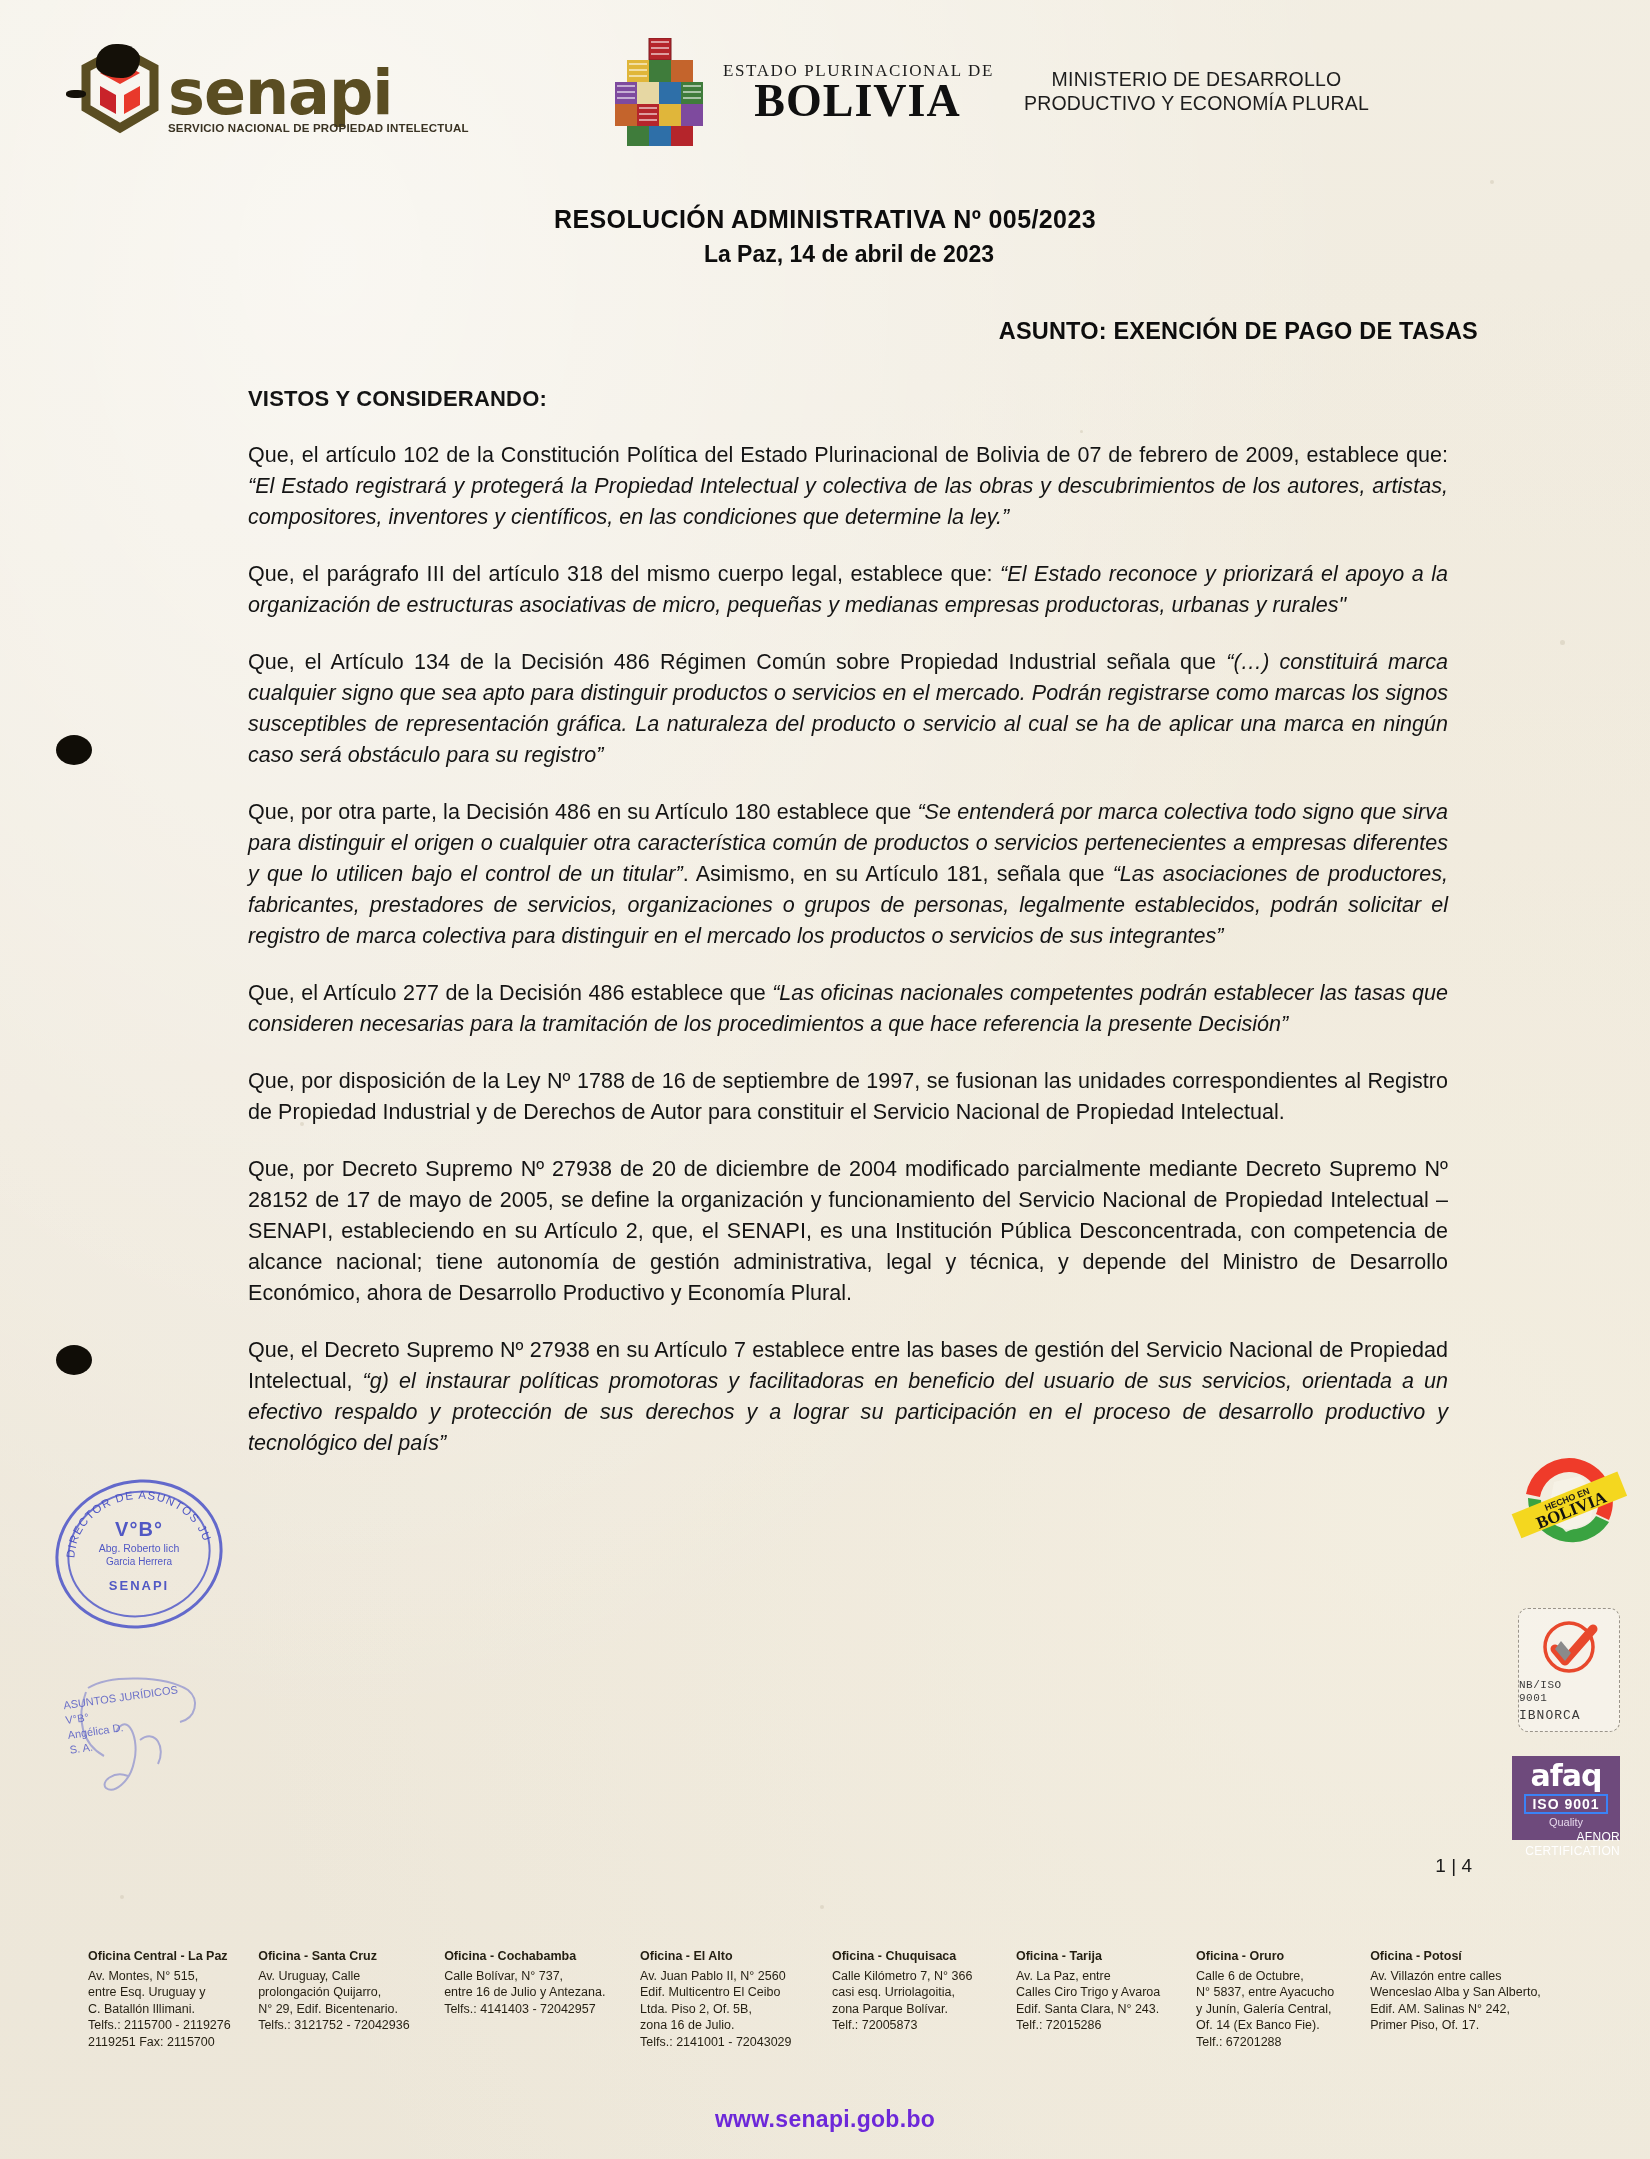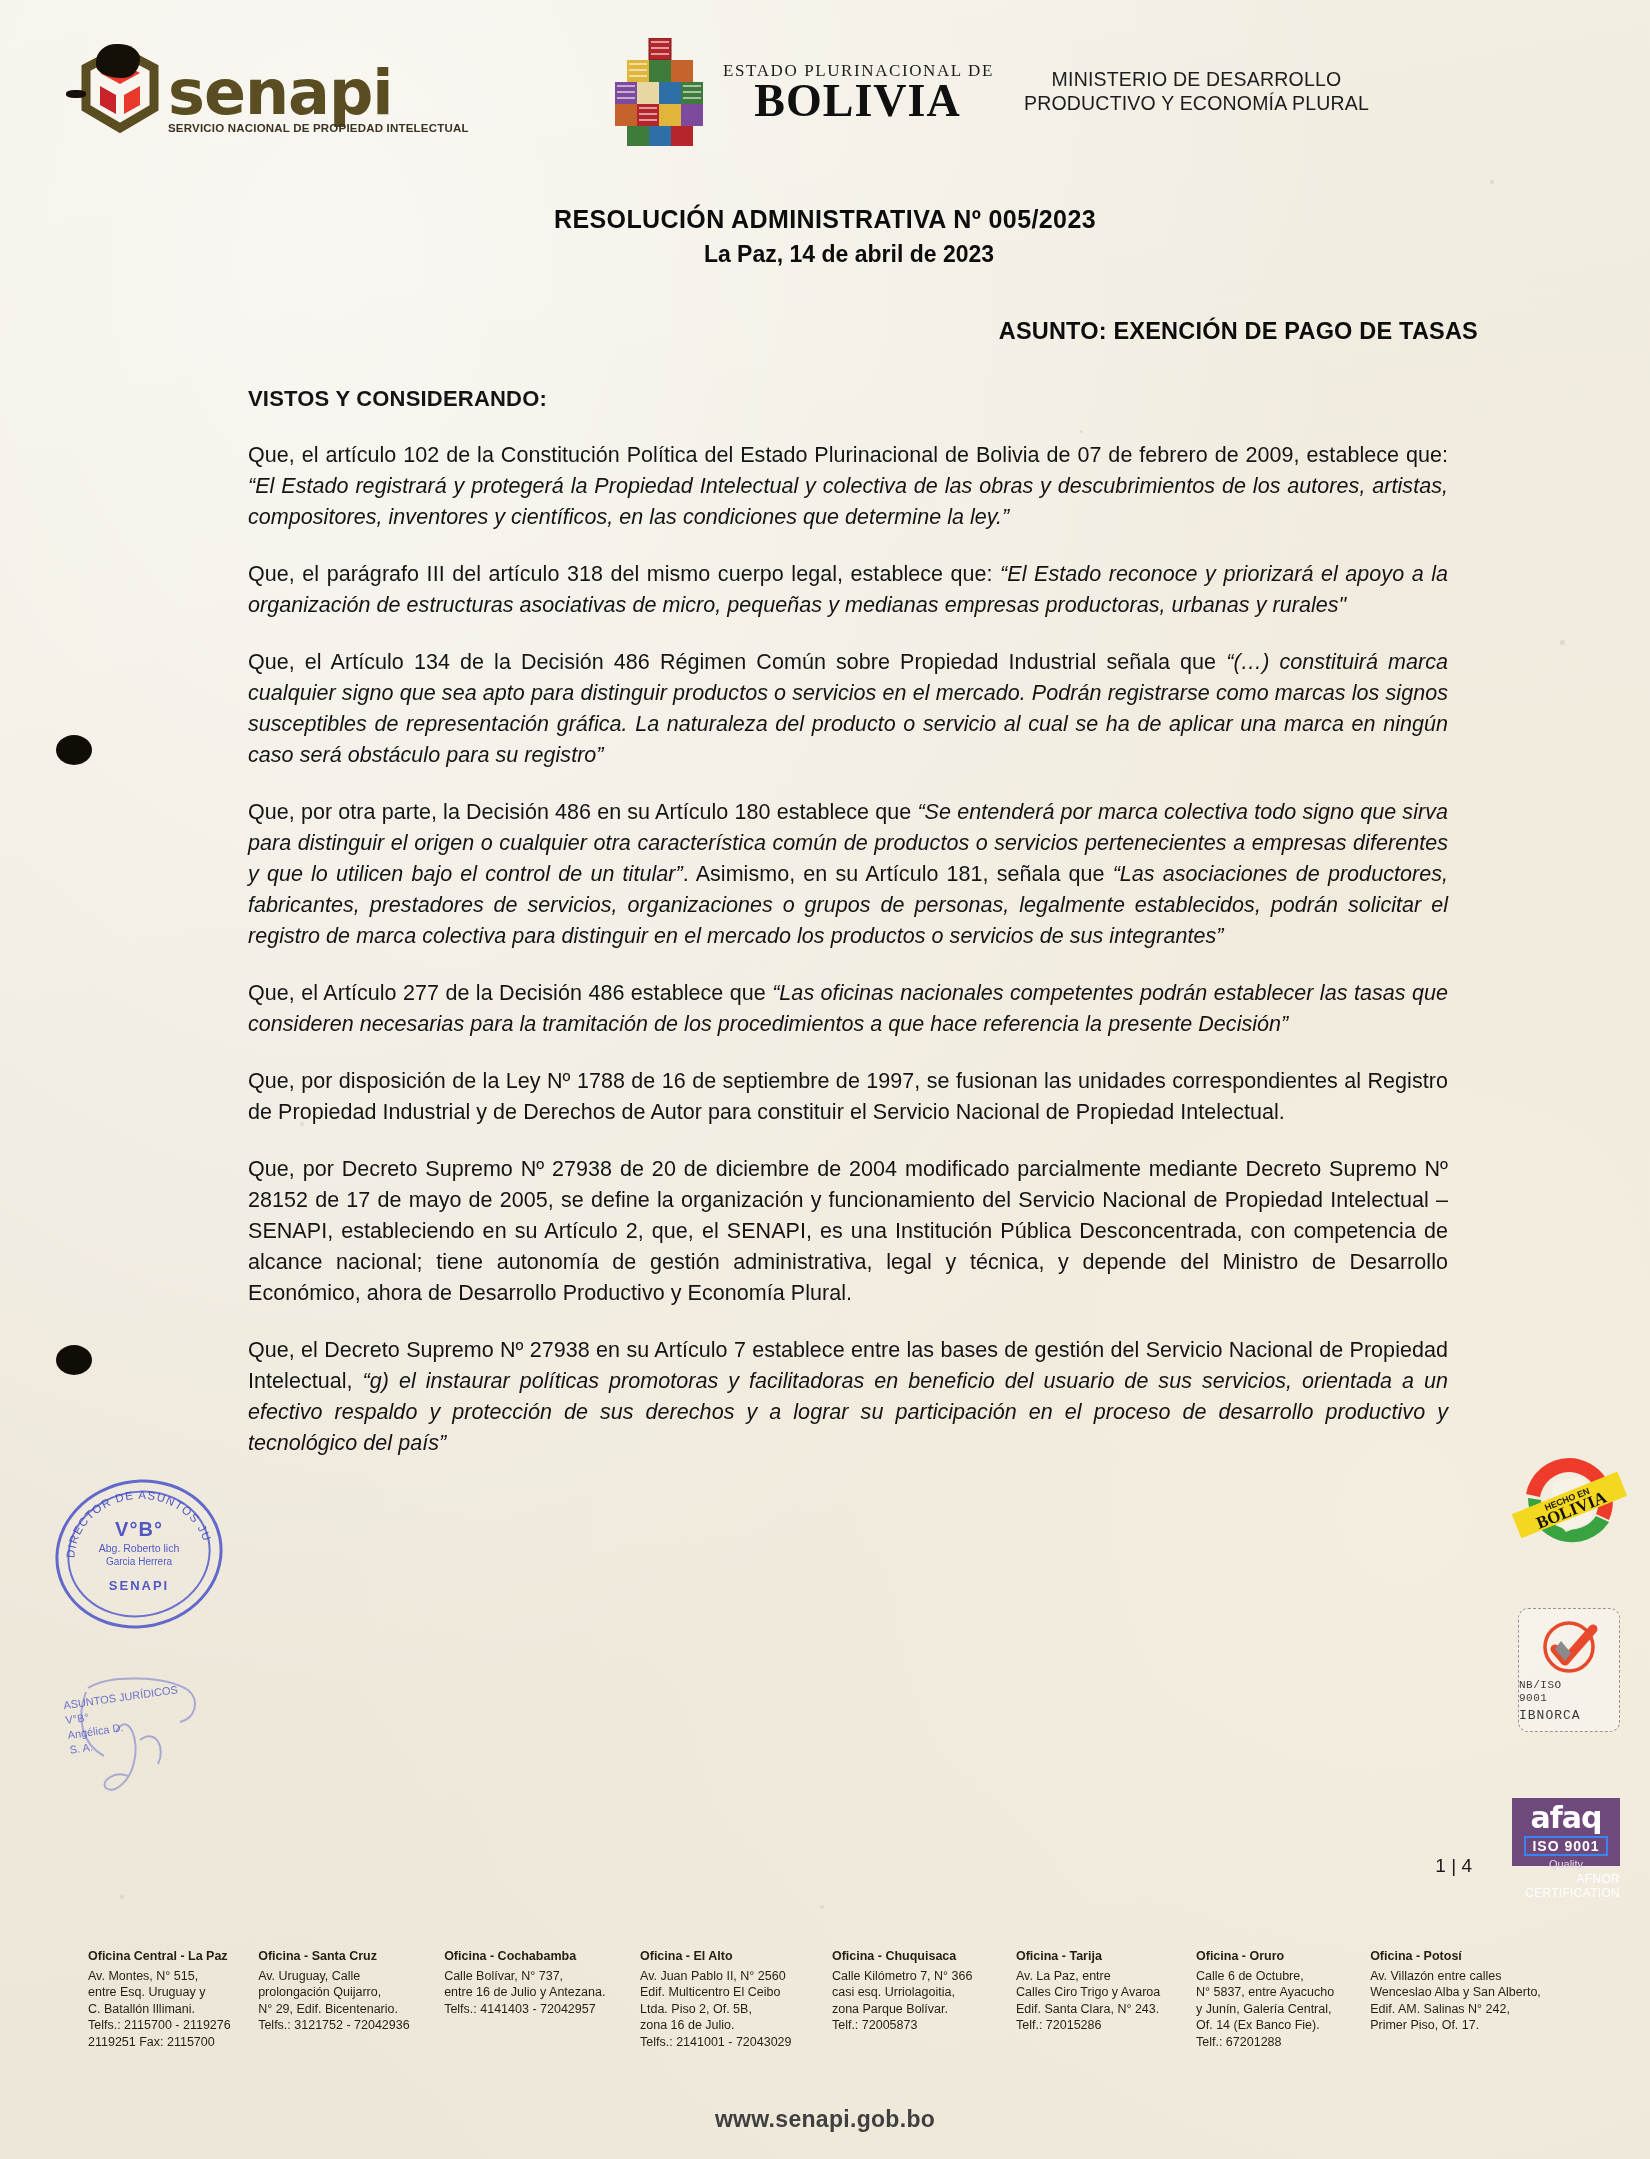--- a/index.html
+++ b/index.html
@@ -115,35 +115,35 @@
     font-size:11px;font-family:"Liberation Sans", sans-serif;transform:rotate(-8deg);
     line-height:1.35;
   }
 
   
   .seal-hb{position:absolute;right:22px;top:1448px;width:118px;height:112px;}
   .seal-ibnorca{position:absolute;right:30px;top:1608px;width:100px;height:122px;
     border:1.5px dashed #9a948a;border-radius:10px;background:rgba(255,255,255,.35);}
   .ib-txt{position:absolute;width:100%;text-align:left;font-size:11px;color:#3a3a3a;
     font-family:Liberation Mono, monospace;letter-spacing:.5px;}
-  .seal-afaq{position:absolute;right:30px;top:1756px;width:108px;height:68px;background:#6e4a7c;margin-top:42px;}
+  .seal-afaq{position:absolute;right:30px;top:1756px;width:108px;height:84px;background:#6e4a7c;}
   .afaq-word{color:#fff;font-family:"DejaVu Sans", sans-serif;font-size:30px;font-weight:700;
     text-align:center;line-height:1;padding-top:5px;letter-spacing:-1px;}
   .afaq-iso{margin:3px 12px 0;border:2px solid #3b82f6;color:#fff;font-size:14px;font-weight:700;
     text-align:center;letter-spacing:1px;}
   .afaq-q{color:#e4d6ea;font-size:11px;text-align:center;margin-top:2px;}
   .afaq-c{color:#fff;font-size:12px;text-align:right;font-weight:400;letter-spacing:.3px;margin-top:2px;}
 
   
   .footer{position:absolute;left:88px;top:1948px;width:1480px;display:flex;}
   .office{font-family:"Liberation Sans", sans-serif;font-size:12.5px;line-height:16.5px;color:#241f12;}
   .office .oname{font-weight:700;margin-bottom:3px;}
   .site{
     position:absolute;left:0;right:0;top:2106px;text-align:center;
-    font-size:23px;font-weight:700;color:#404040;letter-spacing:.3px;
+    font-size:23px;font-weight:700;color:#6d28d9;letter-spacing:.3px;
   }
 </style>
 </head>
 <body>
 
 <div class="paper"></div>
 
 <div class="page">
 
   <div class="hole" style="left:56px;top:735px;"></div>

